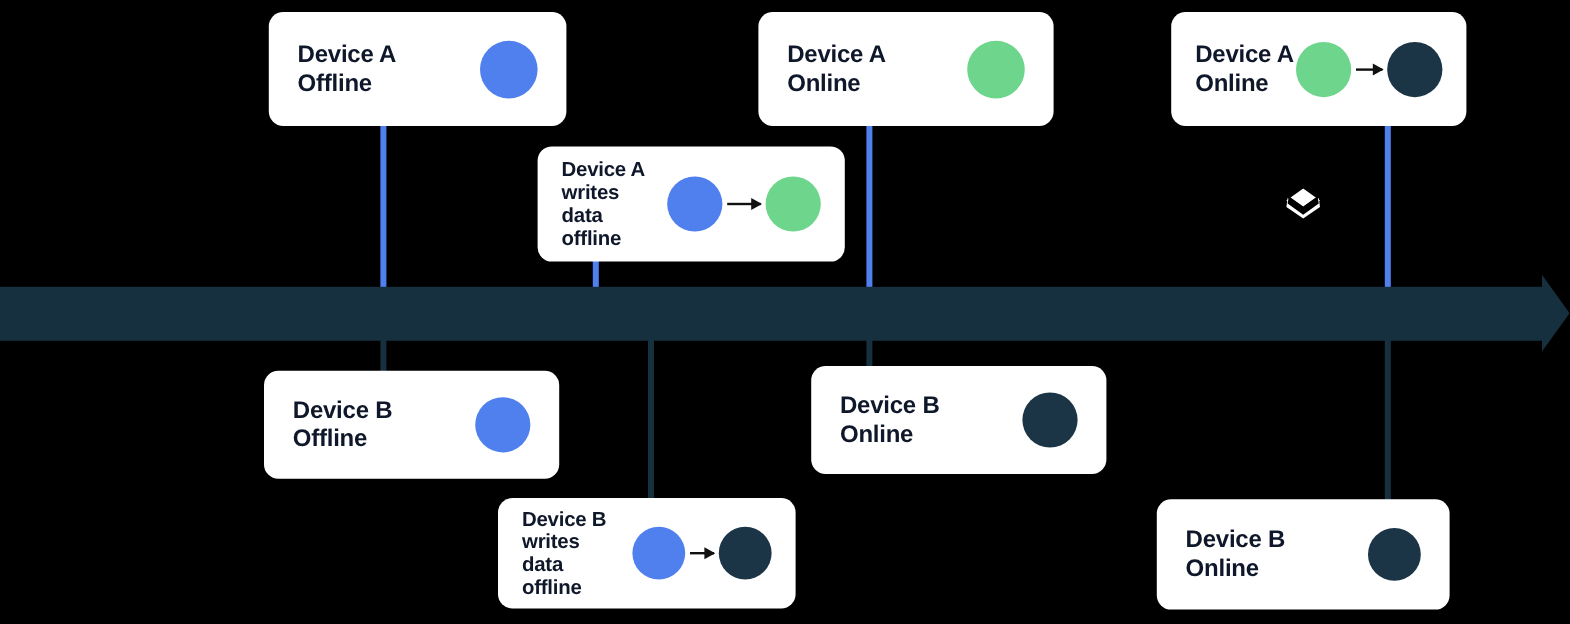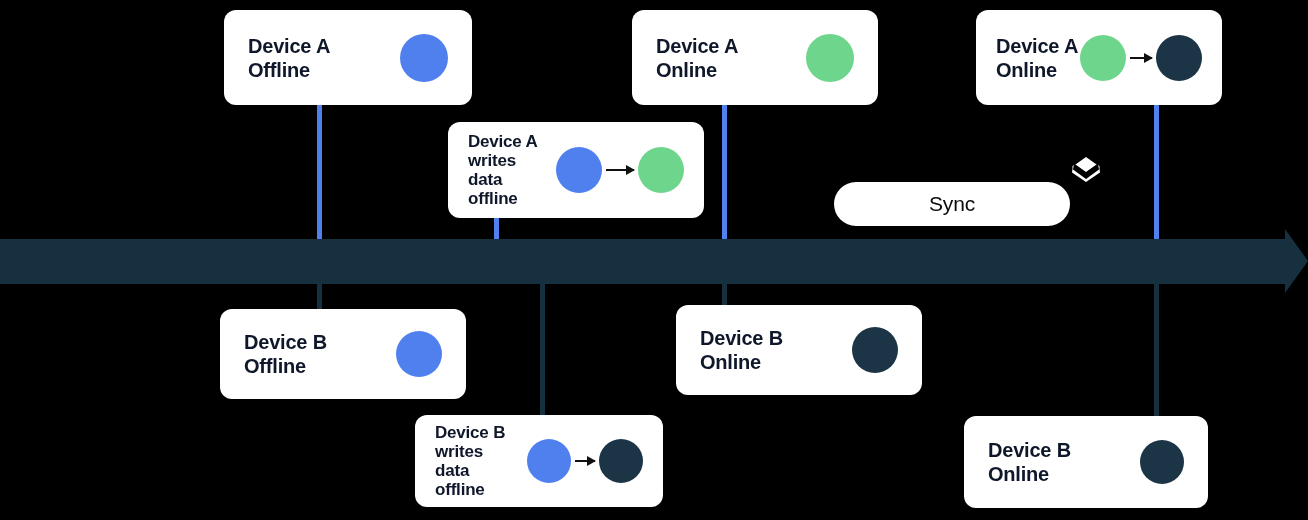--- a/index.html
+++ b/index.html
@@ -163,23 +163,20 @@
   <div class="card" style="left:976px; top:10px; width:246px; height:95px; padding:0 20px;">
     <div class="card-label">Device A
 Online</div>
     <div class="card-visual">
       <span class="dot" style="width:46px; height:46px; background:#6ed58c;"></span>
       <span class="arrow-glyph" style="width:22px;"></span>
       <span class="dot" style="width:46px; height:46px; background:#1b3446;"></span>
     </div>
   </div>
 
-  <div class="sync-pill" style="left:834px; top:182px; width:236px; height:44px;">
-    <span class="sync-label">Sync</span>
-  </div>
 
   <div class="layers-icon" style="left:1068px; top:152px; width:36px; height:36px;">
     <svg width="36" height="36" viewBox="0 0 36 36" aria-hidden="true">
       <polygon points="18,5 32,15 18,25 4,15" fill="#ffffff"></polygon>
       <polygon points="18,20 30,11.5 32,21 18,31 4,21 6,11.5" fill="#000000"></polygon>
       <polygon points="18,22 31,13 32,20.5 18,30 4,20.5 5,13" fill="#ffffff"></polygon>
       <polygon points="18,20.5 30,12 31,17.5 18,27 5,17.5 6,12" fill="#000000"></polygon>
     </svg>
   </div>
 

